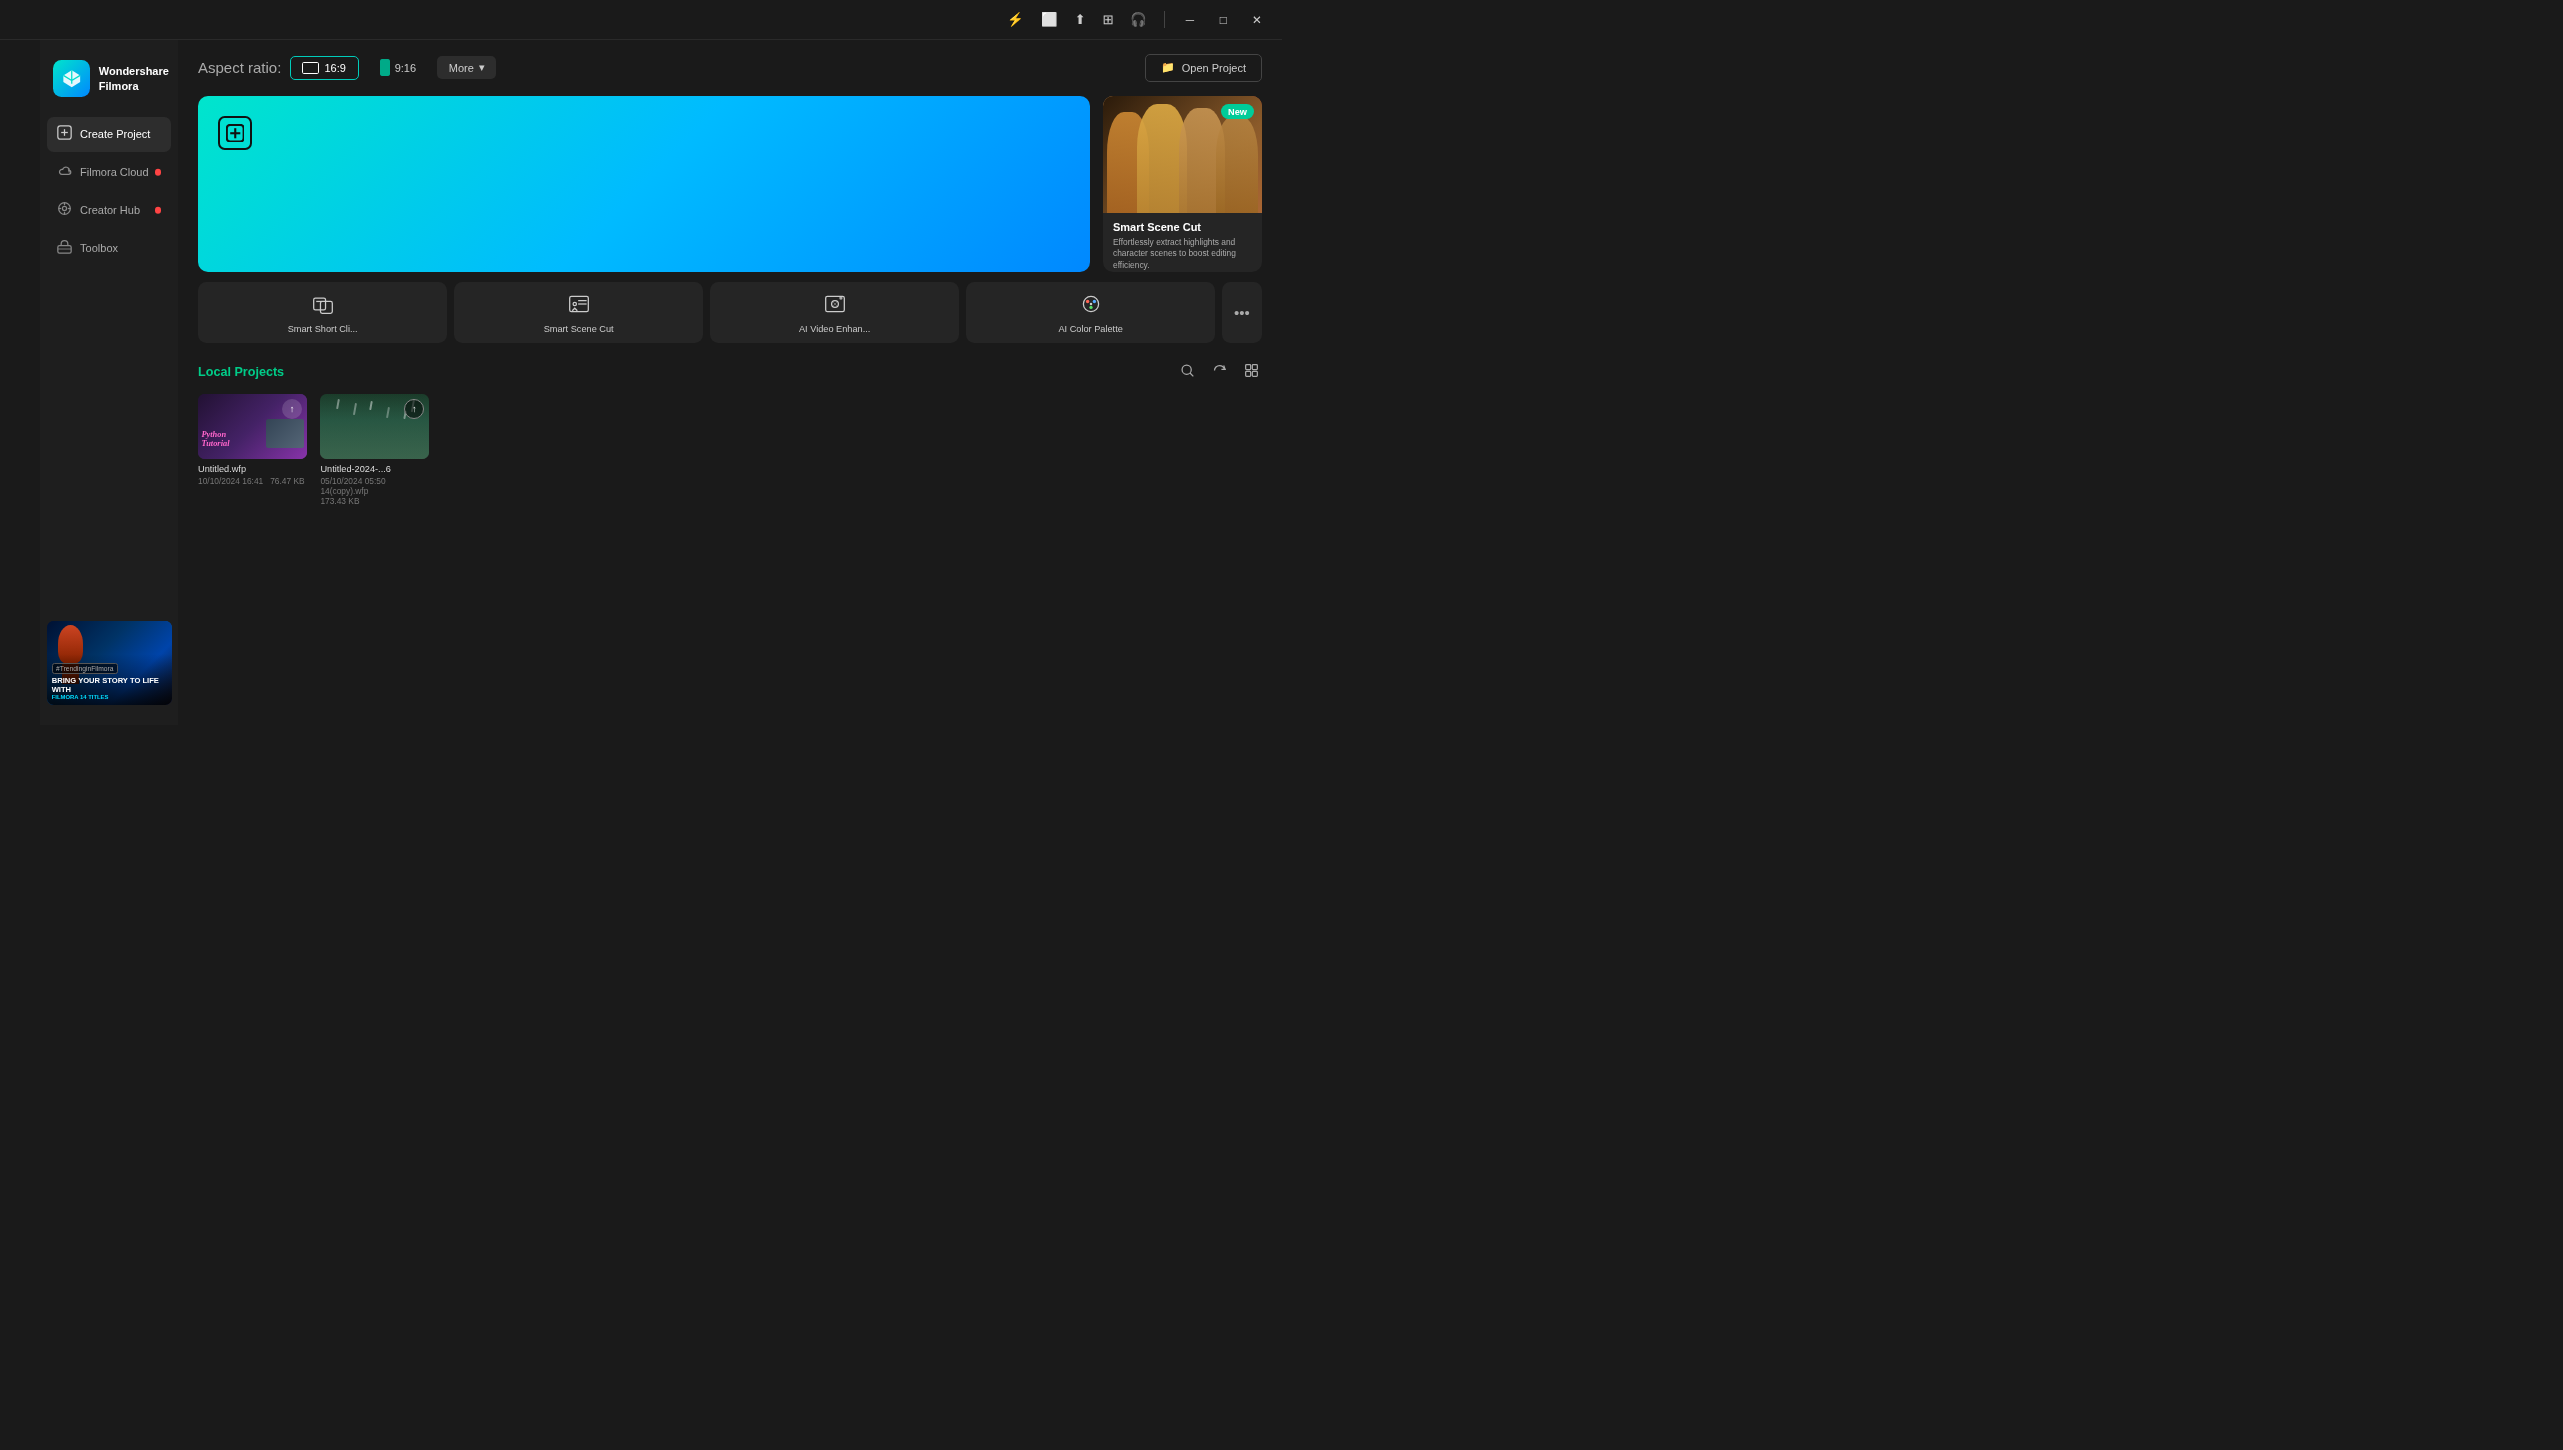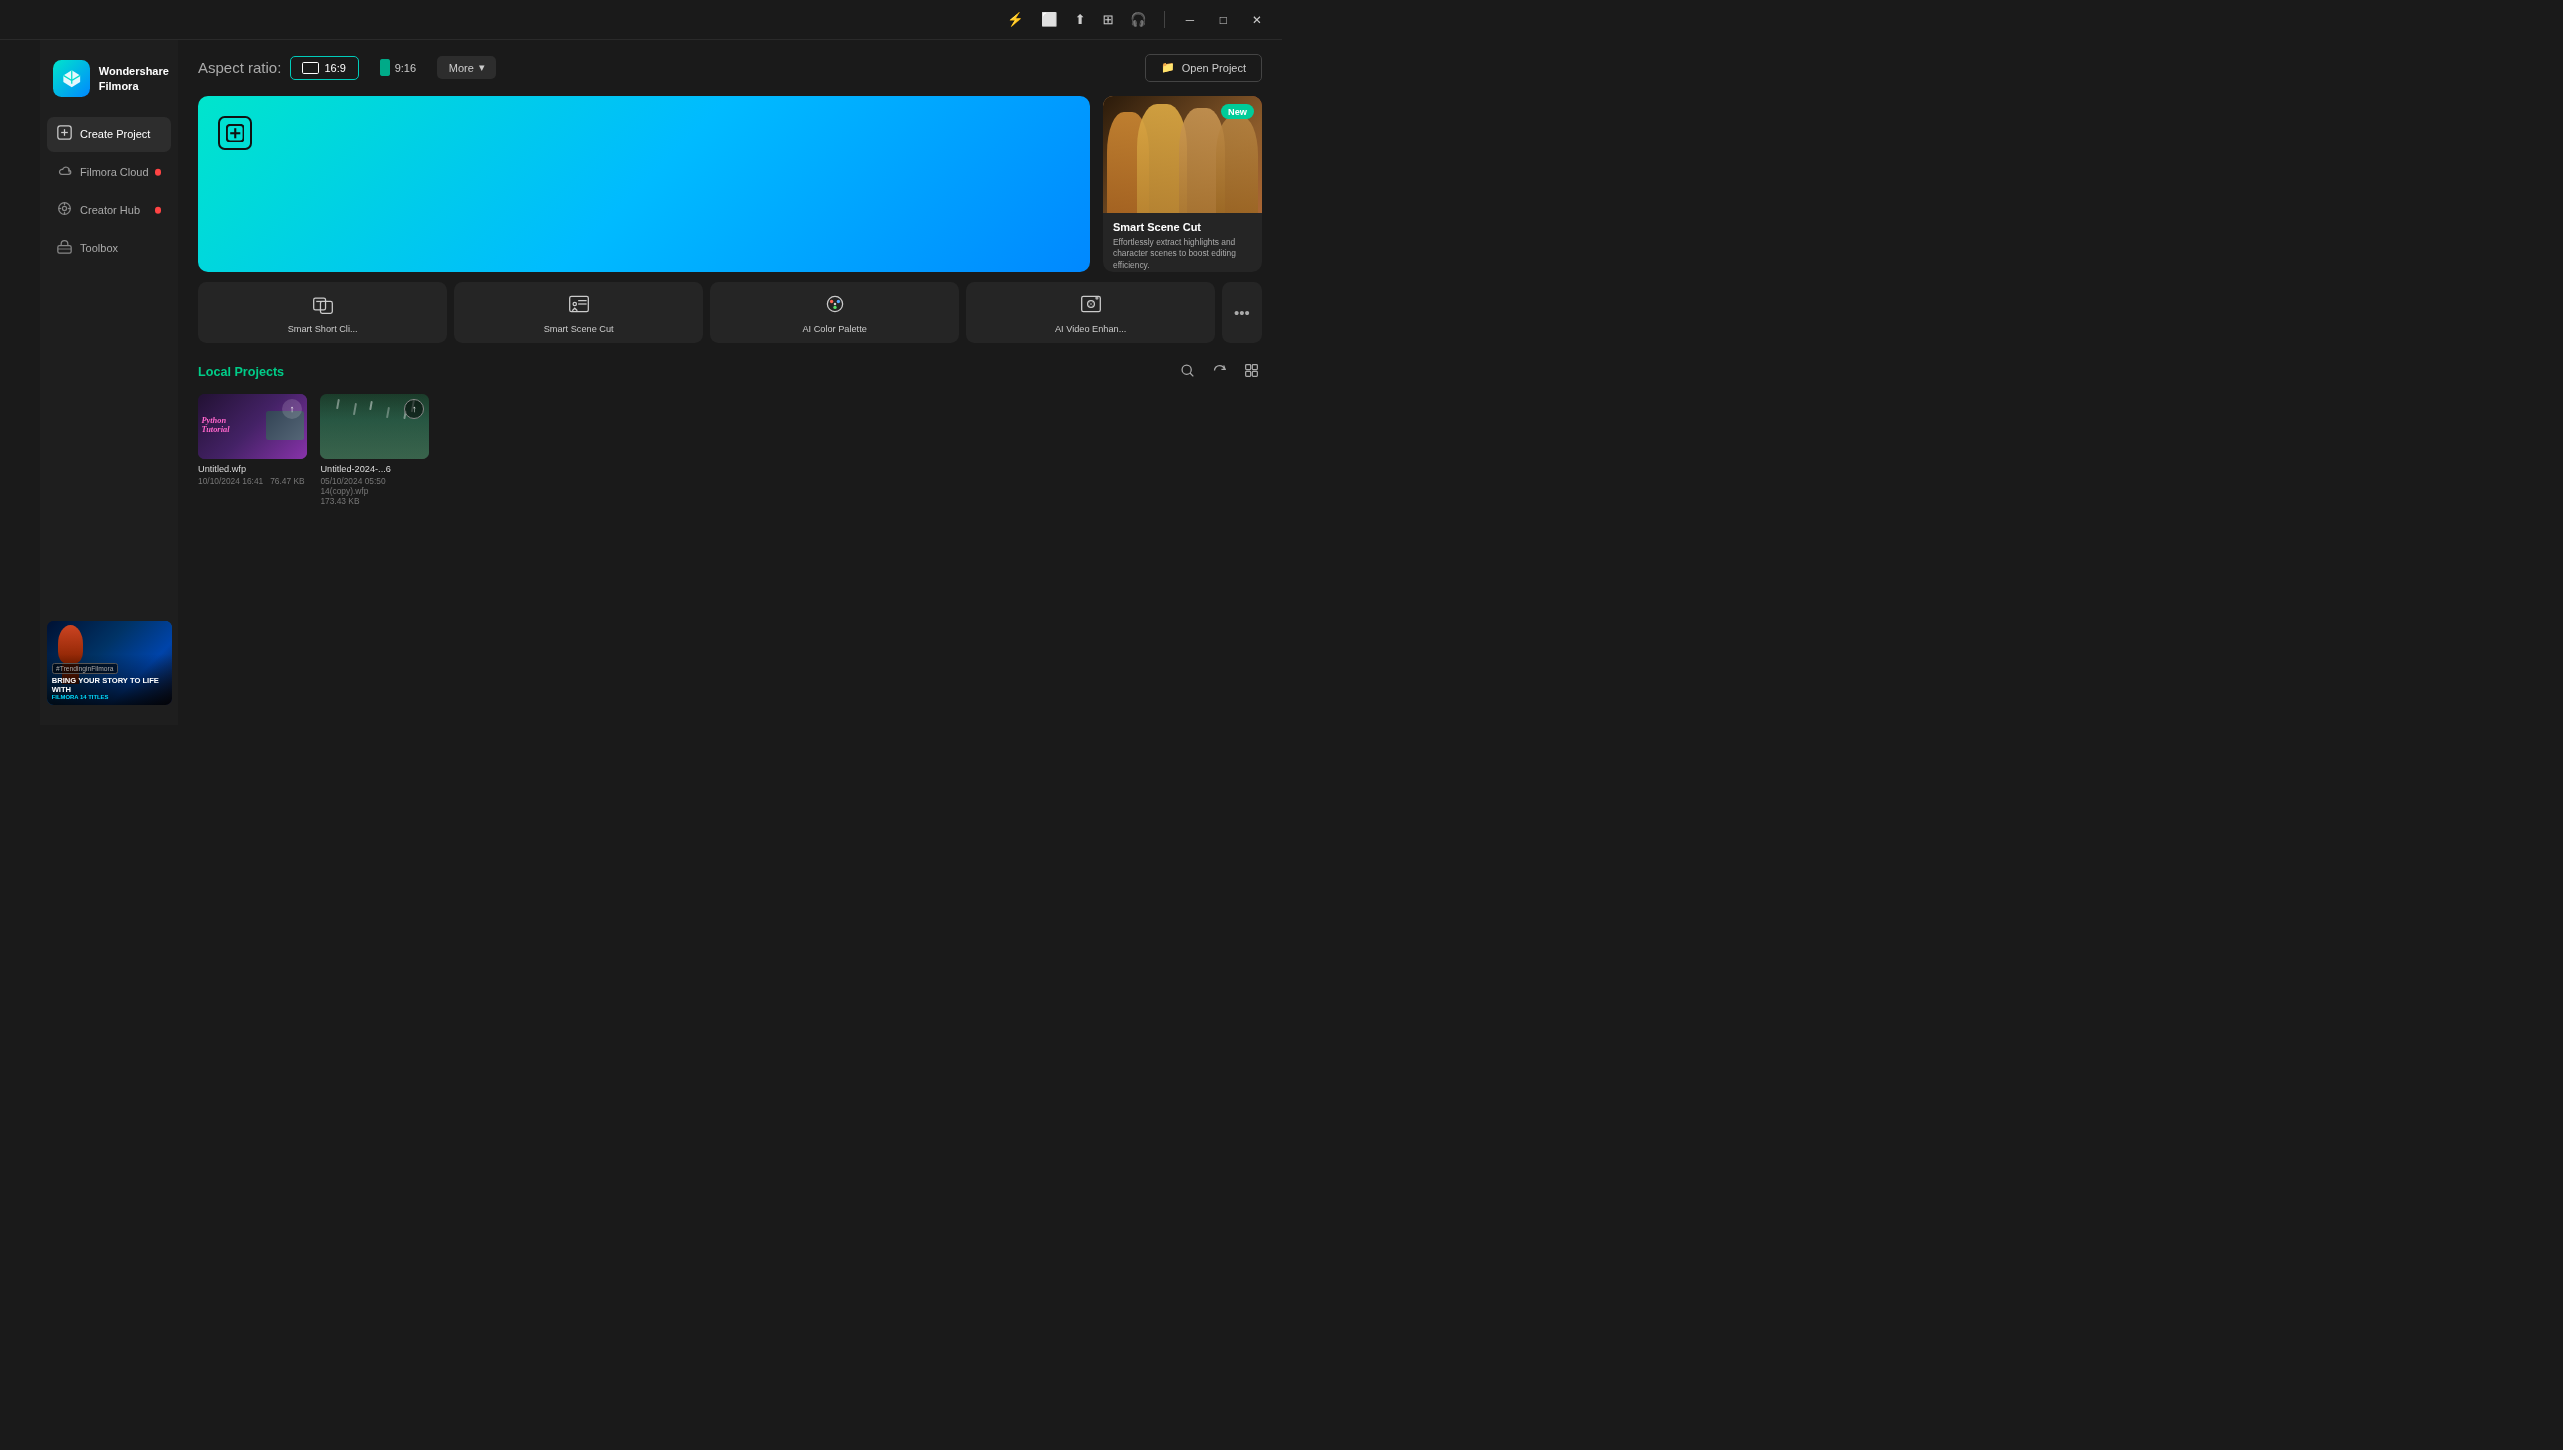--- a/index.html
+++ b/index.html
@@ -448,24 +448,24 @@
       white-space: nowrap;
       overflow: hidden;
       text-overflow: ellipsis;
     }
     .project-meta {
       font-size: 8.4px;
       color: #777777;
     }
     .python-thumb-text {
       position: absolute;
-      bottom: 16px; left: 0; right: 0;
+      bottom: 8px; left: 0; right: 0;
       padding: 3.4px;
       display: flex;
-      align-items: center;
+      align-items: flex-end;
       gap: 15px;
     }
     .python-label {
       font-size: 8.4px;
       font-weight: 700;
       color: #ff66cc;
       font-family: 'Georgia', serif;
       font-style: italic;
     }
     .video-thumb-small {
@@ -650,40 +650,40 @@
             <line x1="12" y1="13" x2="22" y2="13" stroke="#cccccc" stroke-width="1.5"></line>
             <path d="M5 21 L8 18 L11 21" stroke="#cccccc" stroke-width="1.5" fill="none"></path>
           </svg>
         </span>
         <span class="quicktool-label">Smart Scene Cut</span>
       </button>
 
       <button class="quicktool-btn">
         <span class="quicktool-icon">
           <svg width="22" height="22" viewBox="0 0 26 26" fill="none">
+            <rect x="2" y="4" width="22" height="18" rx="2" stroke="#cccccc" stroke-width="1.5"></rect>
+            <circle cx="13" cy="13" r="4" stroke="#cccccc" stroke-width="1.5"></circle>
+            <path d="M11 11 L15 15 M15 11 L11 15" stroke="#cccccc" stroke-width="1" opacity="0.5"></path>
+            <circle cx="20" cy="6" r="2" fill="#cccccc" opacity="0.8"></circle>
+          </svg>
+        </span>
+        <span class="quicktool-label">AI Video Enhan...</span>
+      </button>
+
+      <button class="quicktool-btn">
+        <span class="quicktool-icon">
+          <svg width="22" height="22" viewBox="0 0 26 26" fill="none">
             <circle cx="13" cy="13" r="9" stroke="#cccccc" stroke-width="1.5"></circle>
             <circle cx="9" cy="10" r="2" fill="#ff6655"></circle>
             <circle cx="17" cy="10" r="2" fill="#55aaff"></circle>
             <circle cx="13" cy="17" r="2" fill="#55dd66"></circle>
             <circle cx="13" cy="13" r="1.5" fill="#cccccc"></circle>
           </svg>
         </span>
         <span class="quicktool-label">AI Color Palette</span>
-      </button>
-
-      <button class="quicktool-btn">
-        <span class="quicktool-icon">
-          <svg width="22" height="22" viewBox="0 0 26 26" fill="none">
-            <rect x="2" y="4" width="22" height="18" rx="2" stroke="#cccccc" stroke-width="1.5"></rect>
-            <circle cx="13" cy="13" r="4" stroke="#cccccc" stroke-width="1.5"></circle>
-            <path d="M11 11 L15 15 M15 11 L11 15" stroke="#cccccc" stroke-width="1" opacity="0.5"></path>
-            <circle cx="20" cy="6" r="2" fill="#cccccc" opacity="0.8"></circle>
-          </svg>
-        </span>
-        <span class="quicktool-label">AI Video Enhan...</span>
       </button>
 
       <div class="more-quicktools">
         <span>•••</span>
       </div>
     </div>
 
     <div class="local-projects-header">
       <span class="local-projects-title">Local Projects</span>
       <div class="header-actions">

